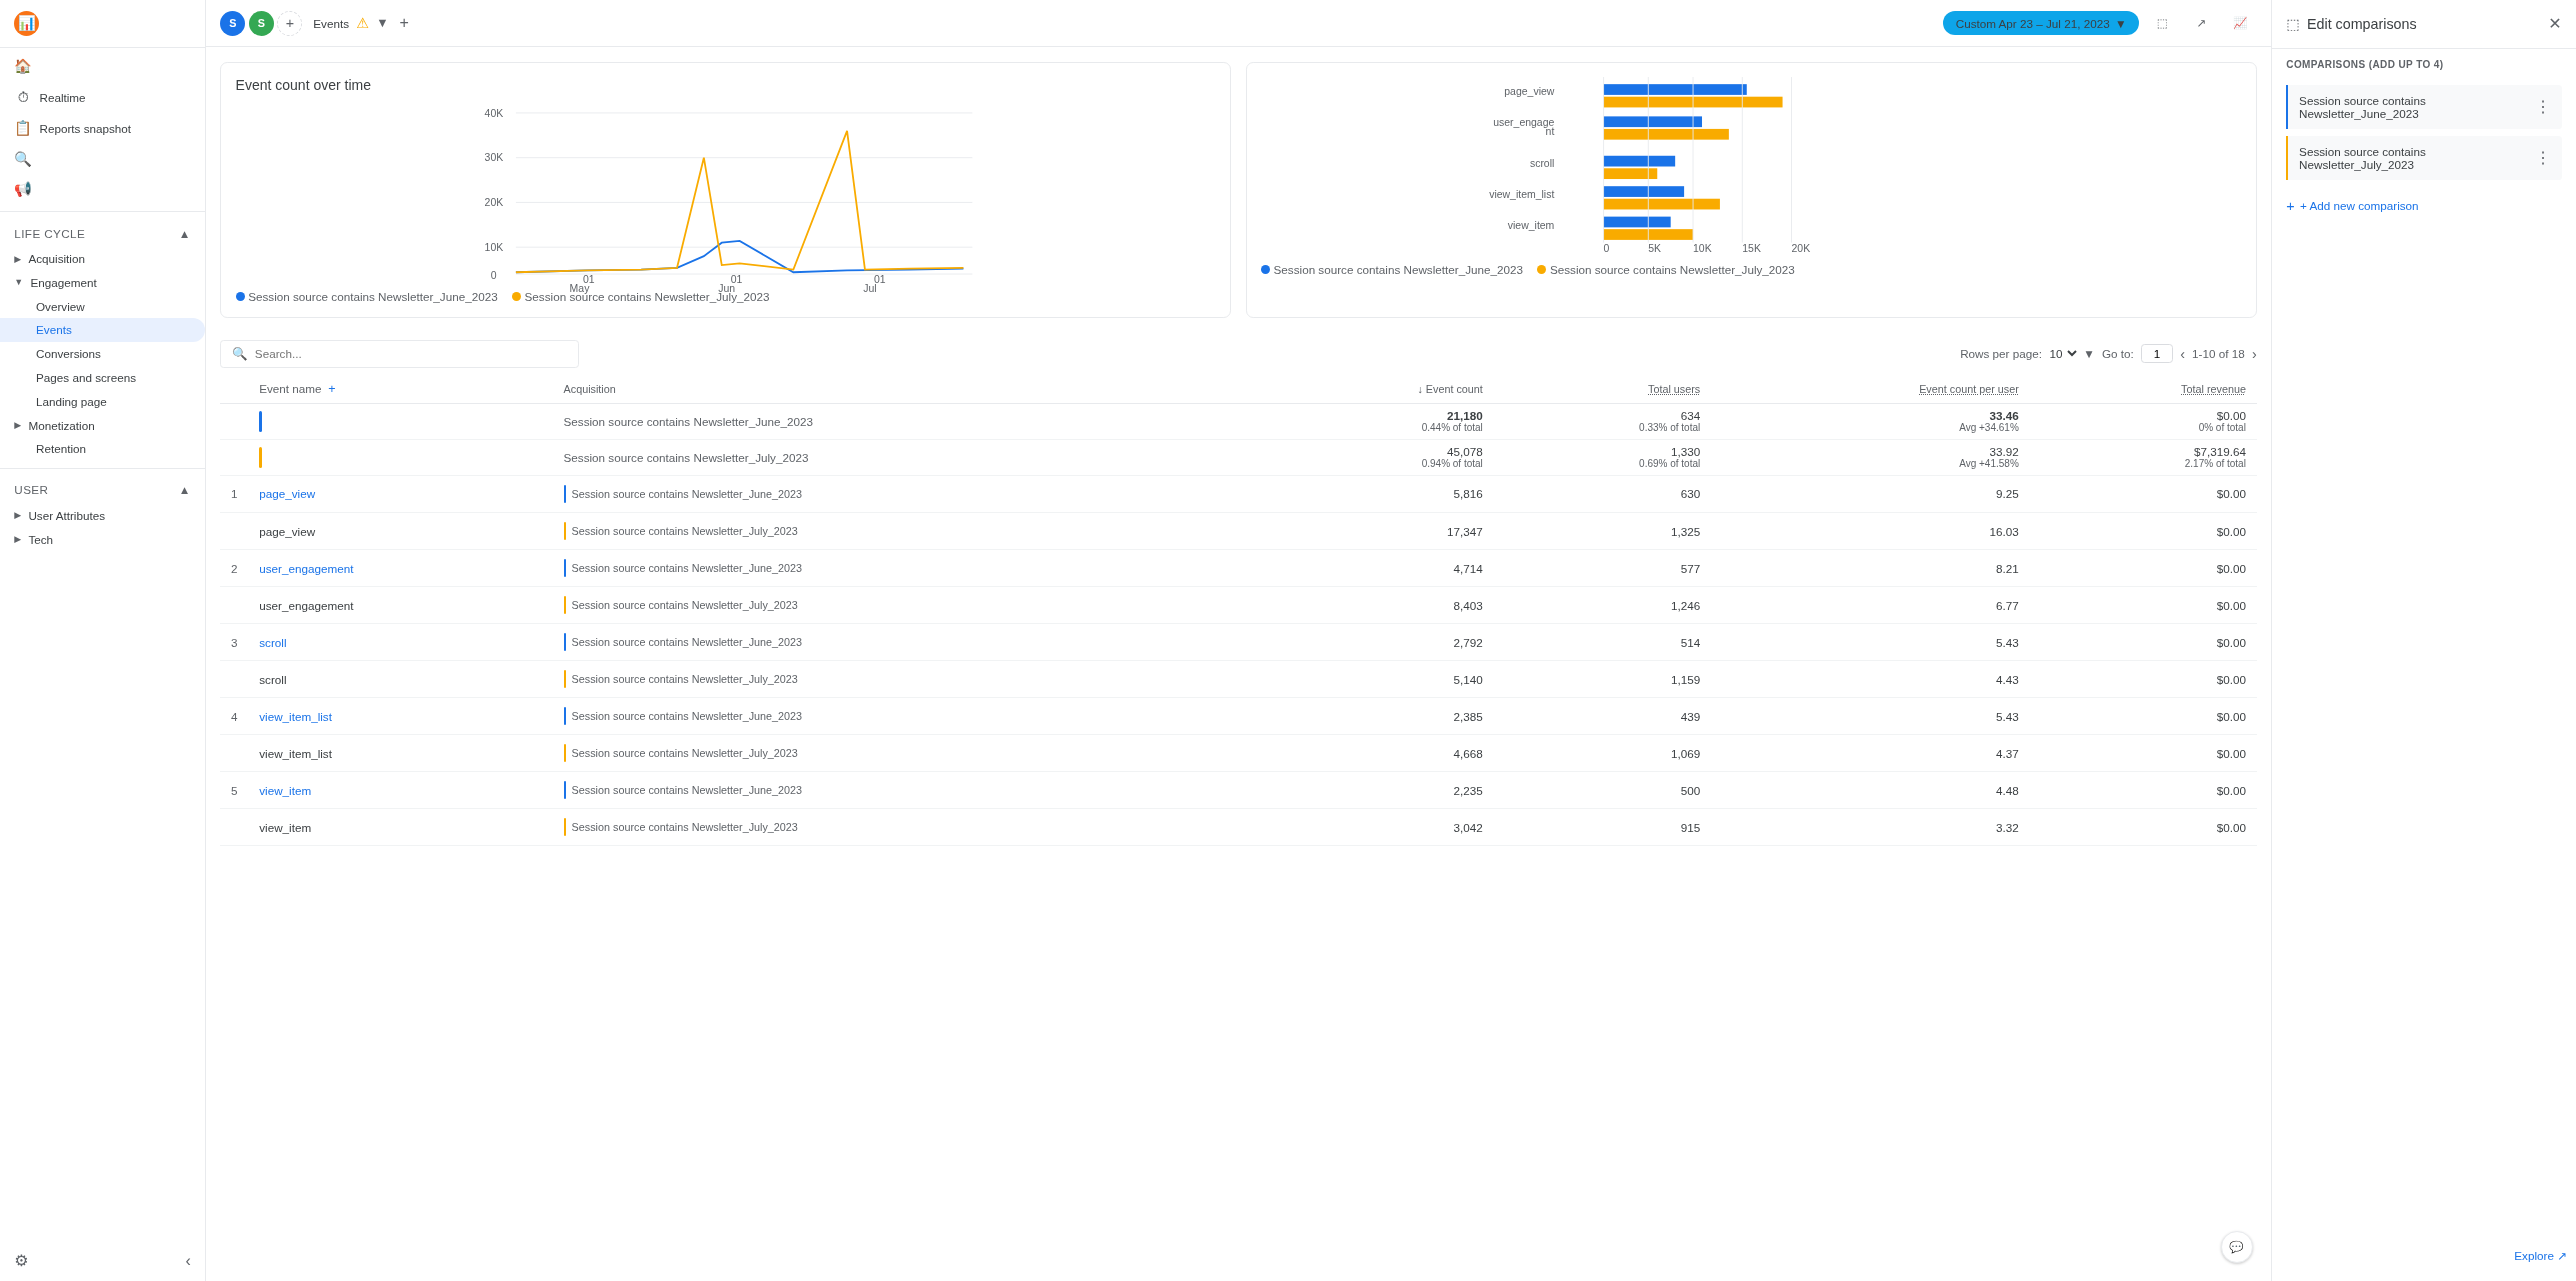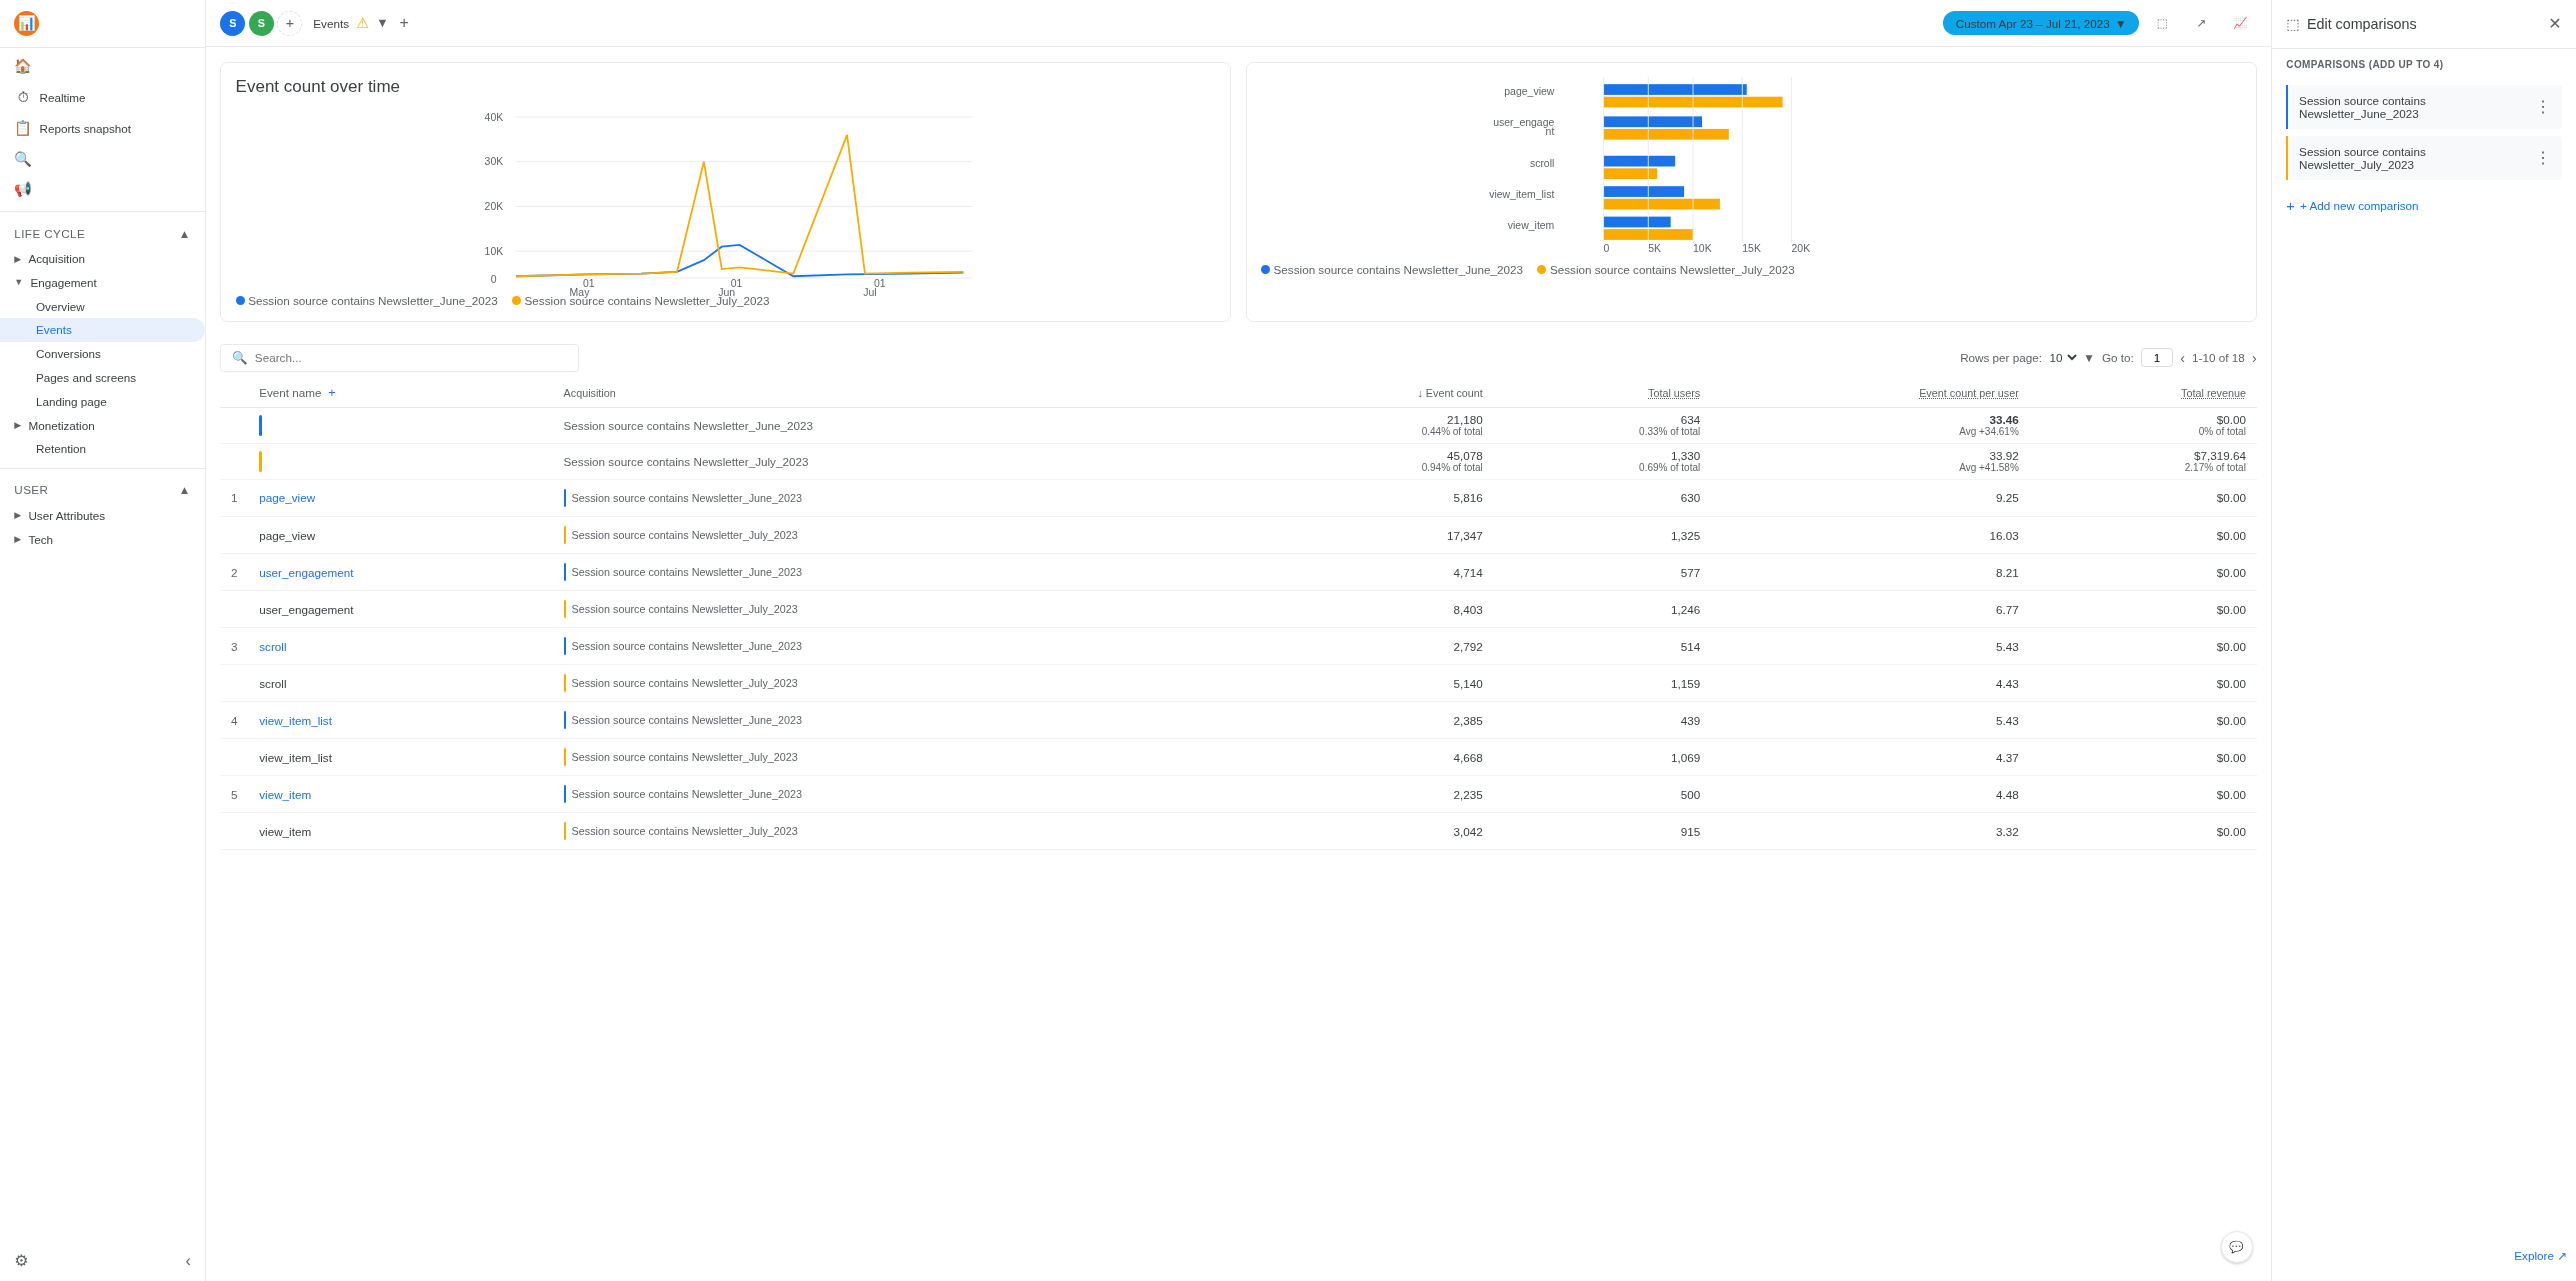--- a/index.html
+++ b/index.html
@@ -31,21 +31,21 @@
     .topbar-title { font-size: 18px; font-weight: 500; color: #3c4043; display: flex; align-items: center; gap: 7.2px; }
     .warning-icon { color: #f9ab00; font-size: 14.3px; }
     .topbar-actions { margin-left: auto; display: flex; align-items: center; gap: 7.2px; }
     .date-range { background: #0ea5e9; border-radius: 18px; padding: 5.4px 12.5px; font-size: 11.7px; color: #3c4043; cursor: pointer; display: flex; align-items: center; gap: 5.4px; }
     .icon-btn { width: 32px; height: 32px; border-radius: 50%; display: flex; align-items: center; justify-content: center; cursor: pointer; color: #5f6368; font-size: 14.3px; }
 
     
     #content { flex: 1; overflow-y: auto; padding: 14.3px; }
     .charts-row { display: flex; gap: 14.3px; margin-bottom: 14.3px; }
     .chart-card { flex: 1; border: 0.9px solid #e8eaed; border-radius: 7.2px; padding: 14.3px; }
-    .chart-title { font-size: 17px; color: #3c4043; margin-bottom: 10.8px; font-weight: 500; }
+    .chart-title { font-size: 14px; color: #3c4043; margin-bottom: 10.8px; font-weight: 500; }
     .line-chart-area { height: 179px; position: relative; }
     .bar-chart-area { height: 179px; position: relative; }
     .chart-legend { display: flex; gap: 14.3px; margin-top: 7.2px; font-size: 10px; color: #5f6368; flex-wrap: wrap; }
     .legend-item { display: flex; align-items: center; gap: 3.6px; }
     .legend-dot { width: 9px; height: 9px; border-radius: 50%; }
     .legend-dot-blue { background: #1a73e8; }
     .legend-dot-orange { background: #f9ab00; }
 
     
     .table-controls { display: flex; align-items: center; padding: 7.2px 0; gap: 7.2px; }
@@ -357,21 +357,21 @@
 
       <tr>
       <td></td>
       <td>
         <div style="display:flex;align-items:center;gap:7.2px;">
           <div style="width:2.7px;height:21.5px;border-radius:1.8px;background:#1a73e8;flex-shrink:0;"></div>
         </div>
       </td>
       <td class="comparison-cell">Session source contains Newsletter_June_2023</td>
       <td class="right">
-        <div style="font-weight:400;">21,180</div>
+        <div style="font-weight:700;">21,180</div>
         <div class="sub-value">0.44% of total</div>
       </td>
       <td class="right">
         <div style="font-weight:500;">634</div>
         <div class="sub-value">0.33% of total</div>
       </td>
       <td class="right">
         <div style="font-weight:700;">33.46</div>
         <div class="sub-value">Avg +34.61%</div>
       </td>

